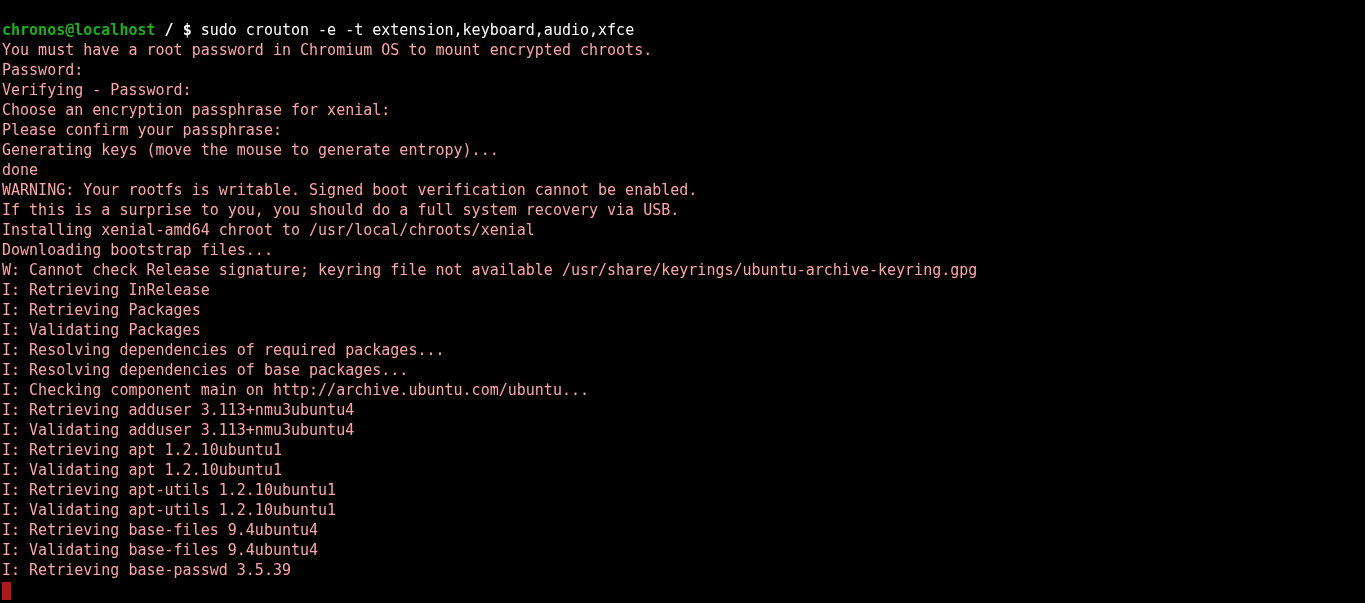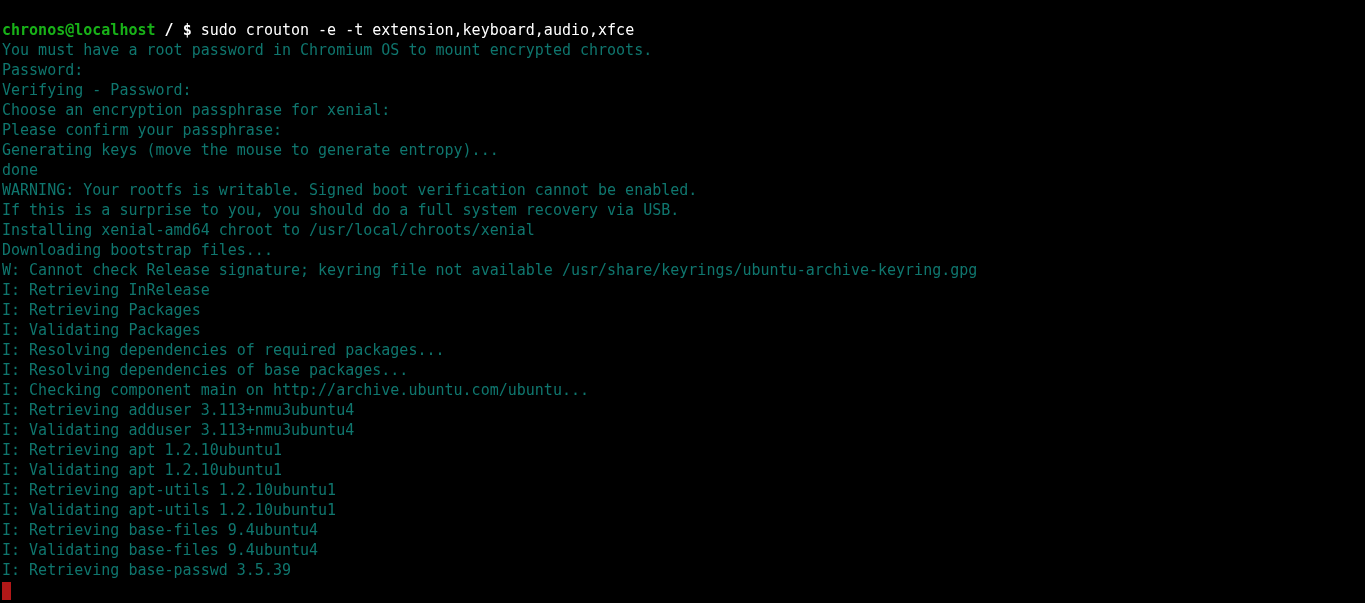--- a/index.html
+++ b/index.html
@@ -15,21 +15,21 @@
     font-size: 15px;
     line-height: 20px;
     color: #ffffff;
     white-space: pre;
     padding: 0px 2px;
   }
   .prompt-user { color: #18b218; font-weight: bold; }
   .prompt-sep  { color: #ffffff; font-weight: bold; }
   .prompt-dollar { color: #ffffff; font-weight: bold; }
   .cmd { color: #ffffff; }
-  .line { color: #0f766e; }
+  .line { color: #fca5a5; }
   .cursor {
     display: inline-block;
     width: 9px;
     height: 18px;
     background: #b21818;
     vertical-align: text-bottom;
     margin-top: 2px;
   }
 </style>
 </head>

